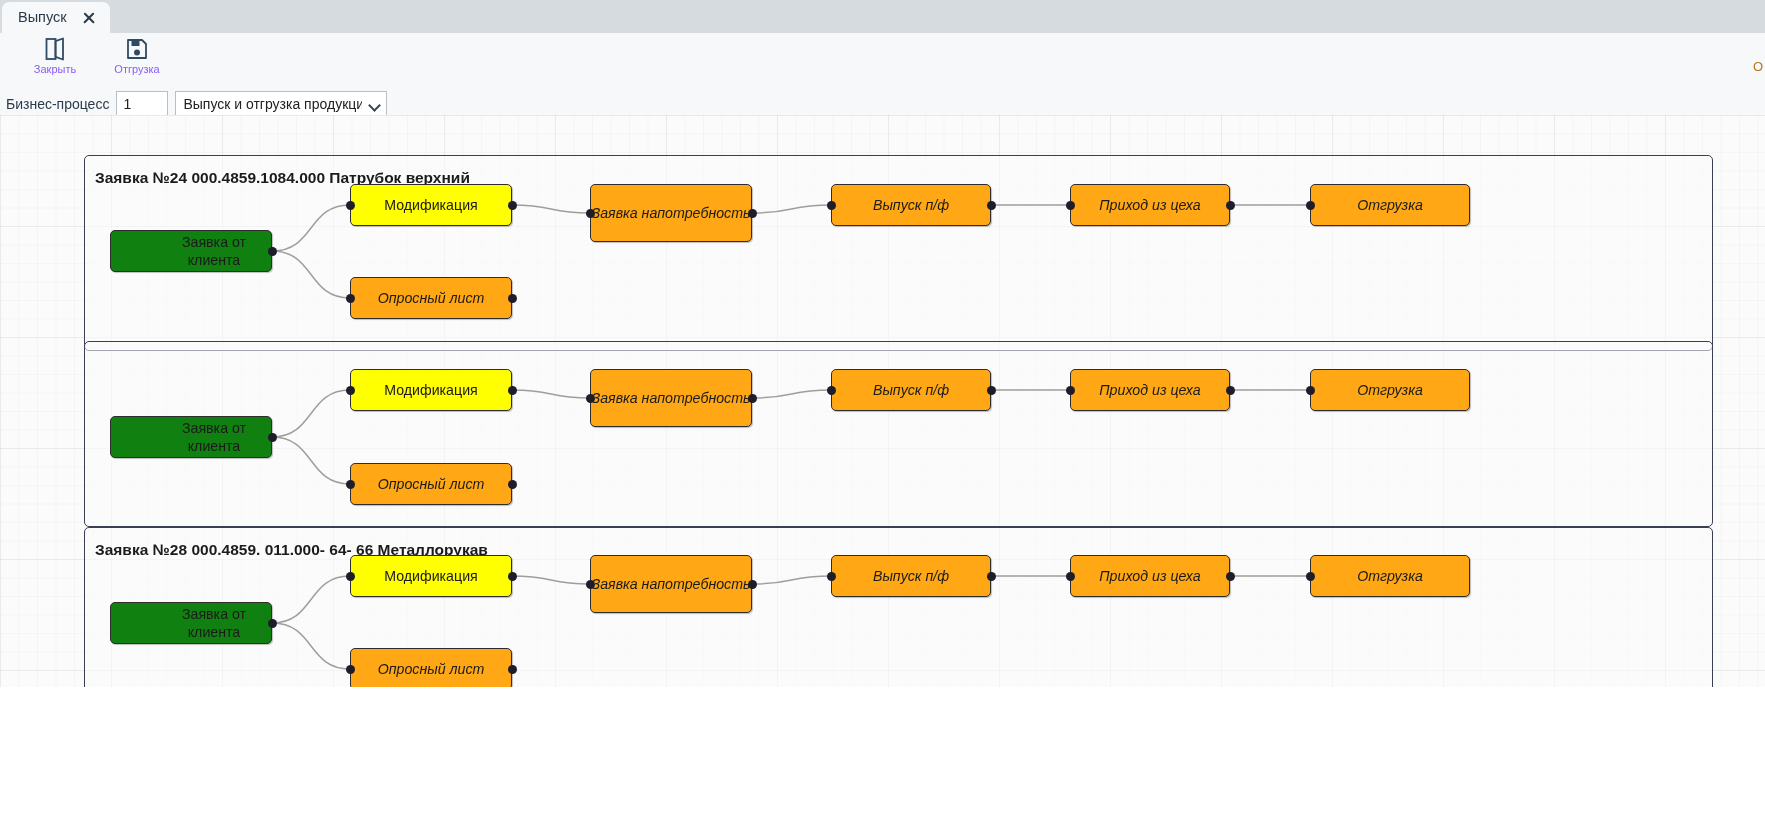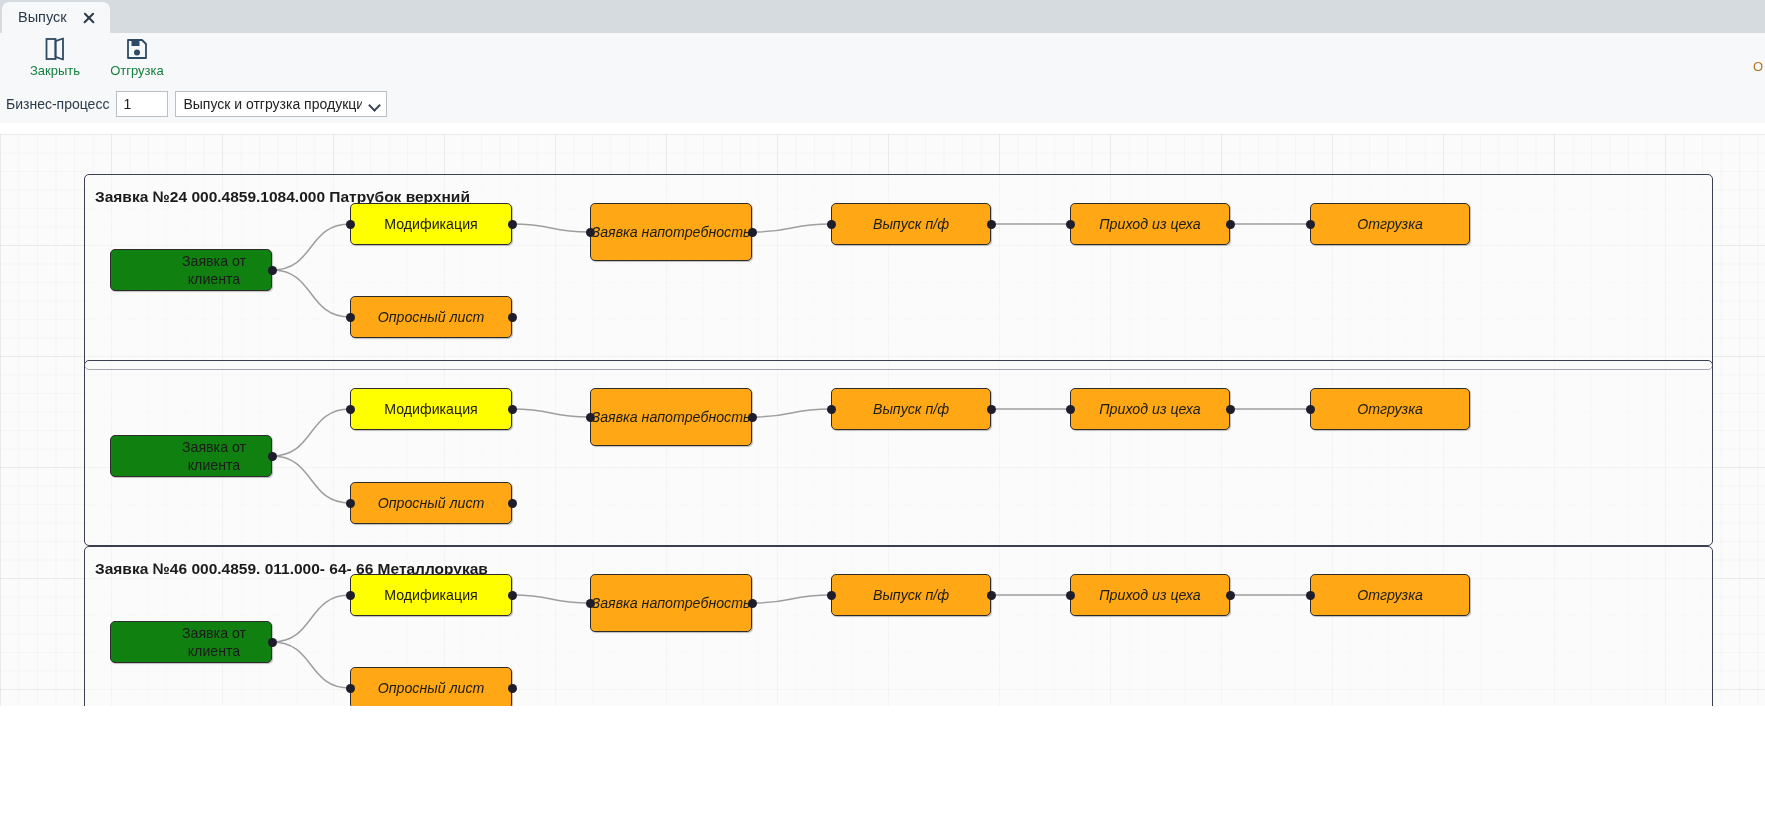--- a/index.html
+++ b/index.html
@@ -36,21 +36,21 @@
   
   #ribbon {
     position: absolute; left: 0; top: 33px; width: 1765px; height: 52px;
     background: #f7f8f9;
     display: flex; align-items: flex-start; padding-left: 14px;
   }
   .ribbon-btn {
     width: 82px; height: 52px;
     display: flex; flex-direction: column; align-items: center;
     justify-content: flex-start; padding-top: 3px;
-    color: #15803d; font-size: 13px; cursor: pointer;
+    color: #8b5cf6; font-size: 11px; cursor: pointer;
   }
   .ribbon-btn .ic { height: 26px; display:flex; align-items:center; justify-content:center; }
   .ribbon-btn .lbl { margin-top: 1px; }
   #ribbon-right {
     margin-left: auto; padding-right: 2px; padding-top: 26px;
     font-size: 13px; color: #b4761b;
   }
 
   
   #bp-row {
@@ -76,21 +76,21 @@
   }
   .chev {
     position: absolute; right: 7px; top: 9px;
     width: 9px; height: 9px;
     border-right: 2px solid #3a4553; border-bottom: 2px solid #3a4553;
     transform: rotate(45deg);
   }
 
   
   #canvas {
-    position: absolute; left: 0; top: 134px; width: 1765px; height: 572px;
+    position: absolute; left: 0; top: 115px; width: 1765px; height: 572px;
     background-color: #fbfbfb;
     background-image:
       linear-gradient(to right,  rgba(0,0,0,0.045) 1px, transparent 1px),
       linear-gradient(to bottom, rgba(0,0,0,0.045) 1px, transparent 1px),
       linear-gradient(to right,  rgba(0,0,0,0.022) 1px, transparent 1px),
       linear-gradient(to bottom, rgba(0,0,0,0.022) 1px, transparent 1px);
     background-size: 111px 111px, 111px 111px, 18.5px 18.5px, 18.5px 18.5px;
     overflow: hidden;
   }
   #diagram { position: absolute; left: 0; top: 0; width: 1765px; height: 708px; }
@@ -260,21 +260,21 @@
       <div class="node orange" style="left: 1070px; top: 254px; width: 160px; height: 42px;">
         <span>Приход из цеха</span>
       </div>
       <div class="port" style="top: 270.5px; left: 1065.5px;"></div>
       <div class="port" style="top: 270.5px; left: 1225.5px;"></div>
       <div class="node orange" style="left: 1310px; top: 254px; width: 160px; height: 42px;">
         <span>Отгрузка</span>
       </div>
       <div class="port" style="top: 270.5px; left: 1305.5px;"></div>
       <div class="lane" style="left: 84px; top: 412px; width: 1629px; height: 275px;"></div>
-      <div class="lane-title" style="left: 95px; top: 426px;">Заявка №46 000.4859. 011.000- 64- 66 Металлорукав</div>
+      <div class="lane-title" style="left: 95px; top: 426px;">Заявка №28 000.4859. 011.000- 64- 66 Металлорукав</div>
       <div class="node green" style="left: 110px; top: 487px; width: 162px; height: 42px;">
         <span>Заявка от клиента</span>
       </div>
       <div class="port" style="top: 503.5px; left: 267.5px;"></div>
       <div class="node yellow" style="left: 350px; top: 440px; width: 162px; height: 42px;">
         <span>Модификация</span>
       </div>
       <div class="port" style="top: 456.5px; left: 345.5px;"></div>
       <div class="port" style="top: 456.5px; left: 507.5px;"></div>
       <div class="node orange" style="left: 350px; top: 533px; width: 162px; height: 42px;">

